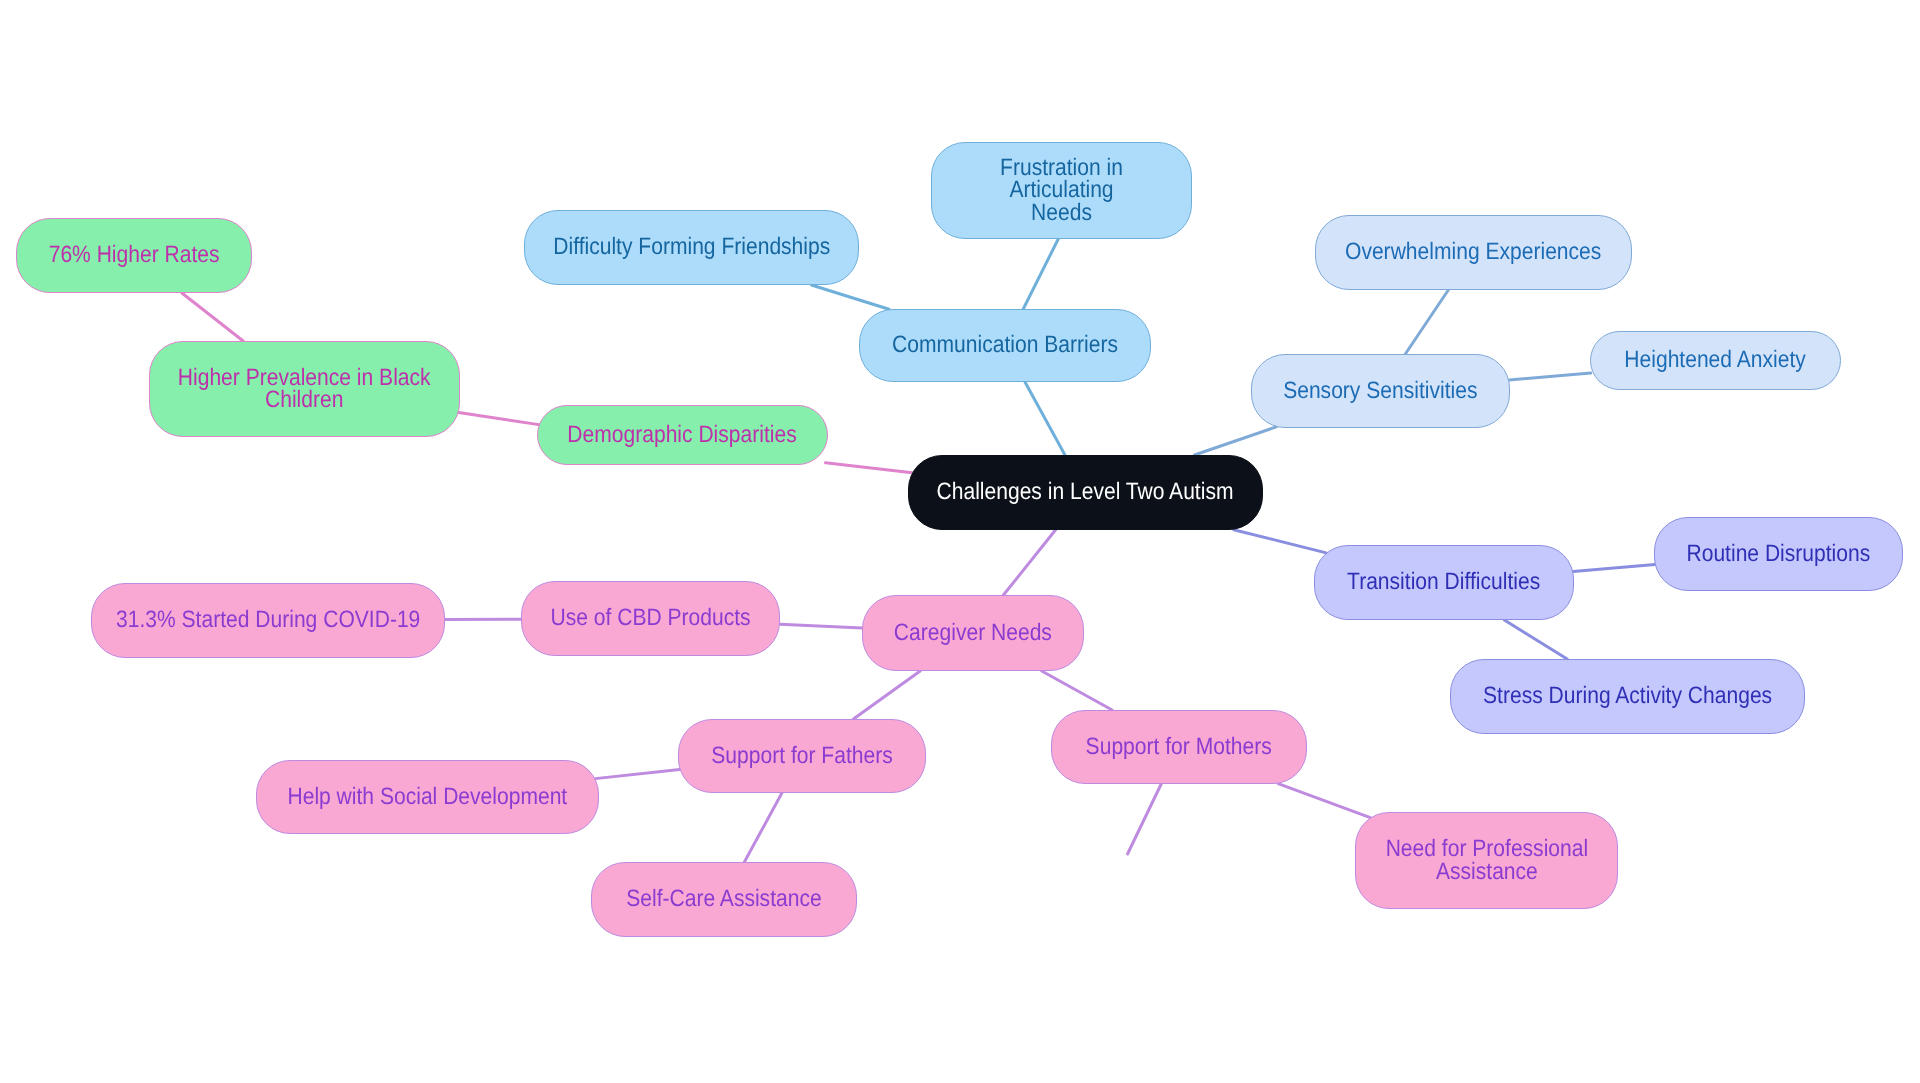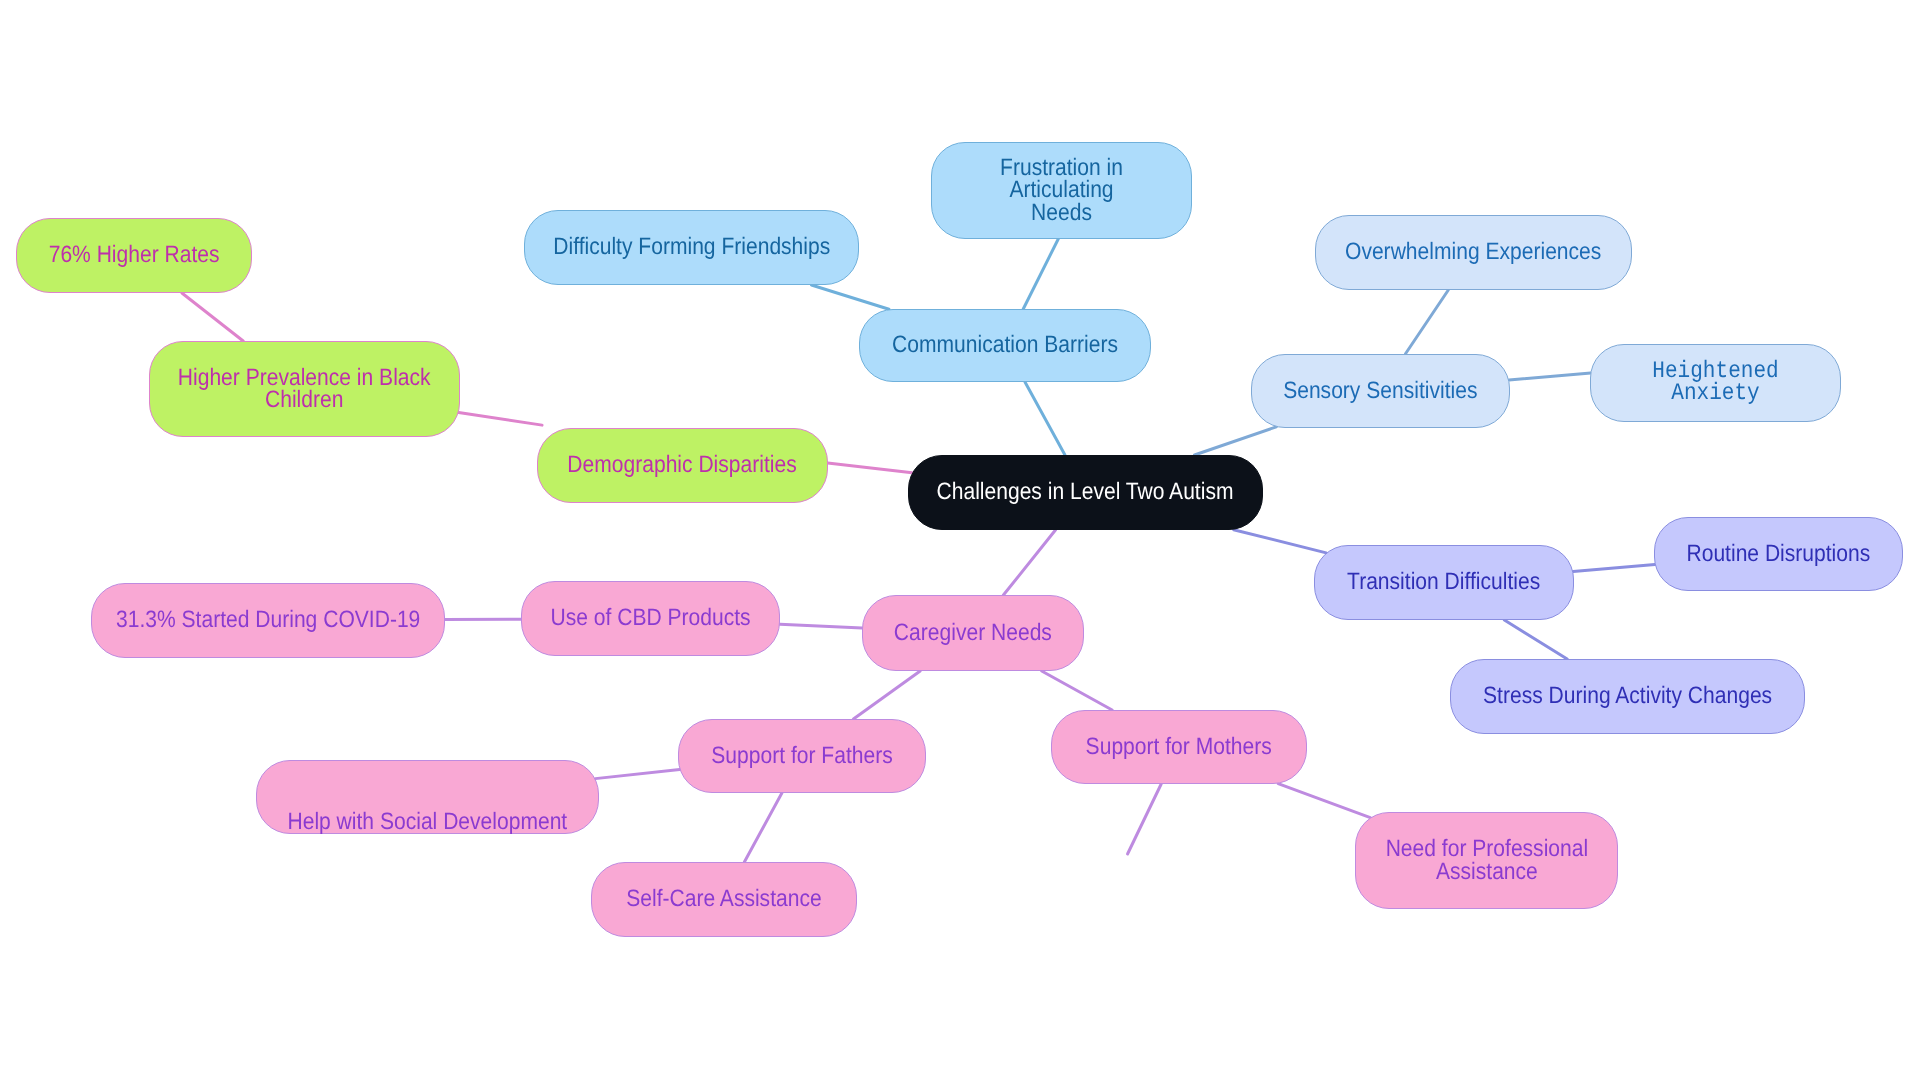--- a/index.html
+++ b/index.html
@@ -13,21 +13,21 @@
   .edge{fill:none;stroke-width:3;stroke-linecap:round;}
   .node{position:absolute;box-sizing:border-box;display:flex;align-items:center;
         justify-content:center;text-align:center;border-radius:34px;
         border:1px solid transparent;}
   .node .lbl{display:block;line-height:22.4px;white-space:pre-line;
              font-size:23.7px;transform:scaleX(0.889);transform-origin:center center;}
   .n-root{background:#0C1119;border-color:#0C1119;color:#ffffff;}
   .n-blue{background:#ADDCFB;border-color:#6FB0DB;color:#15659F;}
   .n-sky{background:#D3E4FA;border-color:#7FA9D6;color:#1C6BB5;}
   .n-indigo{background:#C5C8FD;border-color:#8A8EE0;color:#2F2FB5;}
-  .n-pink{background:#bef264;border-color:#DE83CC;color:#BE2FAC;}
+  .n-pink{background:#86efac;border-color:#DE83CC;color:#BE2FAC;}
   .n-purple{background:#f9a8d4;border-color:#BE8BE0;color:#8B3BD0;}
   .e-blue{stroke:#6FB0DB;}
   .e-sky{stroke:#7FA9D6;}
   .e-indigo{stroke:#8A8EE0;}
   .e-pink{stroke:#DE83CC;}
   .e-purple{stroke:#BE8BE0;}
 </style>
 </head>
 <body>
 
@@ -67,33 +67,33 @@
   </div>
   <div class="node n-blue" style="left: 524px; top: 210px; width: 335px; height: 75px;">
     <span class="lbl">Difficulty Forming Friendships</span>
   </div>
   <div class="node n-sky" style="left: 1251px; top: 354px; width: 259px; height: 74px;">
     <span class="lbl">Sensory Sensitivities</span>
   </div>
   <div class="node n-sky" style="left: 1315px; top: 215px; width: 317px; height: 75px;">
     <span class="lbl">Overwhelming Experiences</span>
   </div>
-  <div class="node n-sky" style="left: 1590px; top: 344px; width: 251px; height: 78px; font-family: Liberation Mono, monospace;">
+  <div class="node n-sky" style="left: 1590px; top: 331px; width: 251px; height: 59px;">
     <span class="lbl">Heightened Anxiety</span>
   </div>
   <div class="node n-indigo" style="left: 1314px; top: 545px; width: 260px; height: 75px;">
     <span class="lbl">Transition Difficulties</span>
   </div>
   <div class="node n-indigo" style="left: 1654px; top: 517px; width: 249px; height: 74px;">
     <span class="lbl">Routine Disruptions</span>
   </div>
   <div class="node n-indigo" style="left: 1450px; top: 659px; width: 355px; height: 75px;">
     <span class="lbl">Stress During Activity Changes</span>
   </div>
-  <div class="node n-pink" style="left: 537px; top: 428px; width: 291px; height: 75px;">
+  <div class="node n-pink" style="left: 537px; top: 405px; width: 291px; height: 60px;">
     <span class="lbl">Demographic Disparities</span>
   </div>
   <div class="node n-pink" style="left: 16px; top: 218px; width: 236px; height: 75px;">
     <span class="lbl">76% Higher Rates</span>
   </div>
   <div class="node n-pink" style="left: 149px; top: 341px; width: 311px; height: 96px;">
     <span class="lbl">Higher Prevalence in Black
 Children</span>
   </div>
   <div class="node n-purple" style="left: 862px; top: 595px; width: 222px; height: 76px;">
@@ -101,21 +101,21 @@
   </div>
   <div class="node n-purple" style="left: 521px; top: 581px; width: 259px; height: 75px;">
     <span class="lbl">Use of CBD Products</span>
   </div>
   <div class="node n-purple" style="left: 91px; top: 583px; width: 354px; height: 75px;">
     <span class="lbl">31.3% Started During COVID-19</span>
   </div>
   <div class="node n-purple" style="left: 678px; top: 719px; width: 248px; height: 74px;">
     <span class="lbl">Support for Fathers</span>
   </div>
-  <div class="node n-purple" style="left: 256px; top: 760px; width: 343px; height: 74px; align-items: flex-end;">
+  <div class="node n-purple" style="left: 256px; top: 760px; width: 343px; height: 74px;">
     <span class="lbl">Help with Social Development</span>
   </div>
   <div class="node n-purple" style="left: 591px; top: 862px; width: 266px; height: 75px;">
     <span class="lbl">Self-Care Assistance</span>
   </div>
   <div class="node n-purple" style="left: 1051px; top: 710px; width: 256px; height: 74px;">
     <span class="lbl">Support for Mothers</span>
   </div>
   <div class="node n-purple" style="left: 1355px; top: 812px; width: 263px; height: 97px;">
     <span class="lbl">Need for Professional

